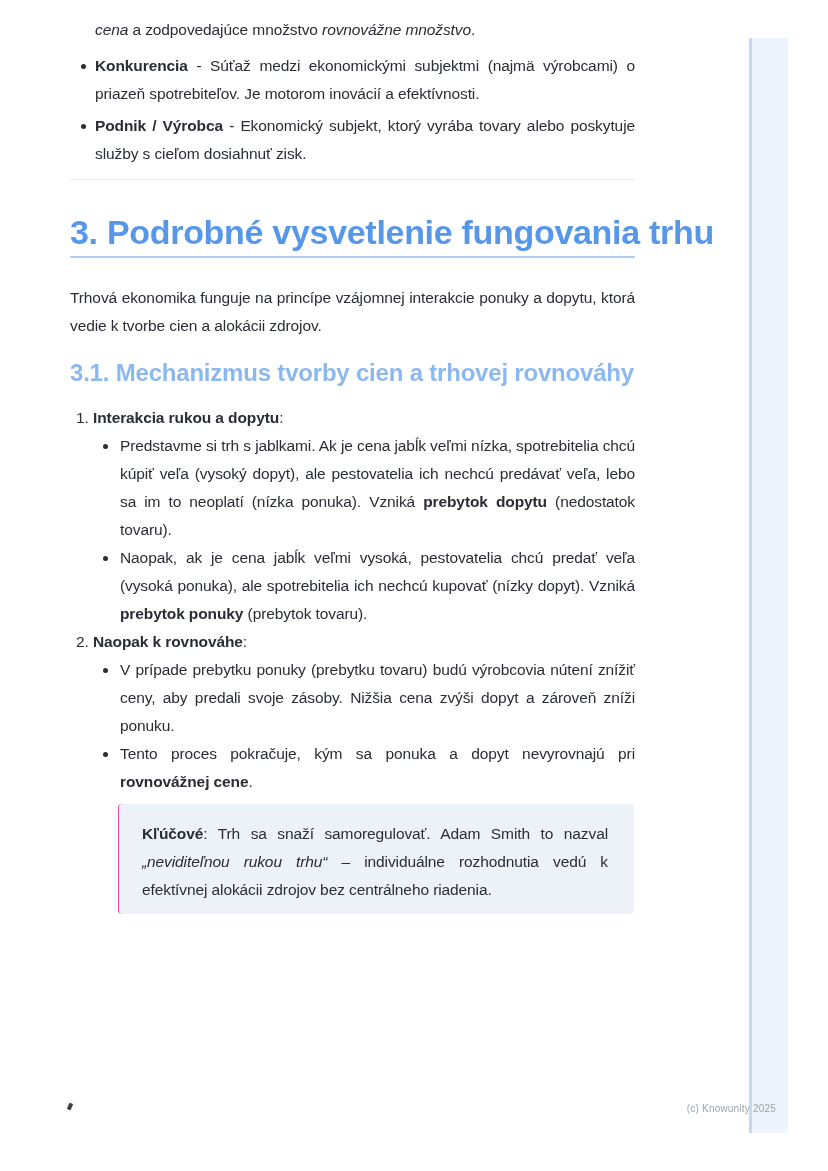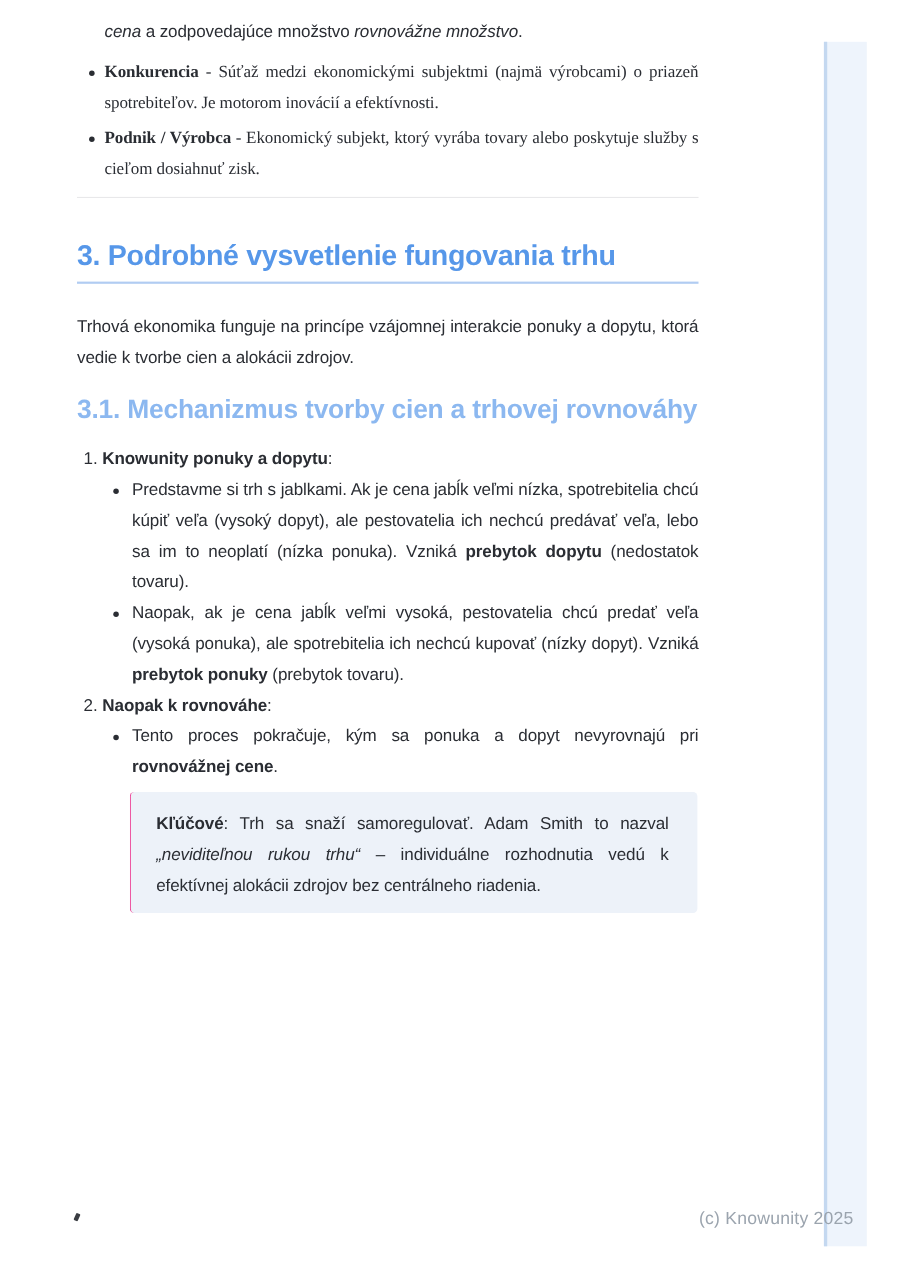--- a/index.html
+++ b/index.html
@@ -23,35 +23,35 @@
   .content {
     position: absolute; left: 70px; top: 16px; width: 565px;
     font-size: 15.5px; line-height: 28px;
     letter-spacing: -0.1px;
   }
 
   .lead { margin: 0 0 0 25px; }
   .it { font-style: italic; }
   b, .bold { font-weight: 700; }
 
-  ul.term-list { list-style: none; margin: 8px 0 0 0; padding: 0; font-family: Liberation Serif, serif; }
+  ul.term-list { list-style: none; margin: 8px 0 0 0; padding: 0; }
   ul.term-list li {
     position: relative; padding-left: 25px; margin: 0 0 4px 0;
     text-align: justify;
   }
   ul.term-list li::before {
     content: ""; position: absolute; left: 11px; top: 11.5px;
     width: 5px; height: 5px; border-radius: 50%; background: #2a2d33;
   }
 
   hr.divider { border: none; border-top: 1px solid #e8e8ea; margin: 11px 0 0 0; }
 
   h1.section-heading {
     margin: 34px 0 0 0; padding: 0 0 6px 0;
-    font-size: 26px; line-height: 36px; font-weight: 700;
+    font-size: 34px; line-height: 36px; font-weight: 700;
     letter-spacing: -0.3px; white-space: nowrap;
     color: #5697e9;
     border-bottom: 2px solid #b1ccf2;
   }
 
   p.intro { margin: 26px 0 0 0; text-align: justify; }
 
   h2.sub-heading {
     margin: 20px 0 0 0;
     font-size: 24px; line-height: 26px; font-weight: 700;
@@ -76,21 +76,21 @@
     margin: 8px 0 0 48px; width: 516px; box-sizing: border-box;
     background: #edf2f9;
     border-left: 1px solid #ec4899;
     border-radius: 4px;
     padding: 16px 26px 10px 23px;
     text-align: justify;
   }
 
   .footer {
     position: absolute; top: 1101px; right: 52px;
-    font-size: 16px; line-height: 15px; color: #9ba4ae;
+    font-size: 10px; line-height: 15px; color: #9ba4ae;
     letter-spacing: 0.2px;
     z-index: 2;
   }
 
   .cursor-mark {
     position: absolute; left: 68px; top: 1103px;
     width: 4px; height: 7px; background: #3a3d42;
     border-radius: 1px;
     transform: rotate(24deg);
   }
@@ -116,33 +116,34 @@
     <h1 class="section-heading">3. Podrobné vysvetlenie fungovania trhu</h1>
 
     <p class="intro">Trhová ekonomika funguje na princípe vzájomnej interakcie ponuky a dopytu, ktorá vedie k tvorbe cien a alokácii zdrojov.</p>
 
     <h2 class="sub-heading">3.1. Mechanizmus tvorby cien a trhovej rovnováhy</h2>
 
     <div class="olist">
 
       <div>
         <div class="olist-title">
-          <span class="olist-num">1.</span><b>Knowunity ponuky a dopytu</b><span>:</span>
+          <span class="olist-num">1.</span><b>Interakcia rukou a dopytu</b><span>:</span>
         </div>
         <div class="sub-list">
           <div class="sub-item"><span>Predstavme si trh s jablkami. Ak je cena jabĺk veľmi nízka, spotrebitelia chcú kúpiť veľa (vysoký dopyt), ale pestovatelia ich nechcú predávať veľa, lebo sa im to neoplatí (nízka ponuka). Vzniká </span><b>prebytok dopytu</b><span> (nedostatok tovaru).</span></div>
           <div class="sub-item"><span>Naopak, ak je cena jabĺk veľmi vysoká, pestovatelia chcú predať veľa (vysoká ponuka), ale spotrebitelia ich nechcú kupovať (nízky dopyt). Vzniká </span><b>prebytok ponuky</b><span> (prebytok tovaru).</span></div>
         </div>
       </div>
 
       <div>
         <div class="olist-title">
           <span class="olist-num">2.</span><b>Naopak k rovnováhe</b><span>:</span>
         </div>
         <div class="sub-list">
+          <div class="sub-item"><span>V prípade prebytku ponuky (prebytku tovaru) budú výrobcovia nútení znížiť ceny, aby predali svoje zásoby. Nižšia cena zvýši dopyt a zároveň zníži ponuku.</span></div>
           <div class="sub-item"><span>Tento proces pokračuje, kým sa ponuka a dopyt nevyrovnajú pri </span><b>rovnovážnej cene</b><span>.</span></div>
         </div>
       </div>
 
     </div>
 
     <div class="callout"><b>Kľúčové</b><span>: </span><span>Trh sa snaží samoregulovať. Adam Smith to nazval </span><span class="it">„neviditeľnou rukou trhu“</span><span> – individuálne rozhodnutia vedú k efektívnej alokácii zdrojov bez centrálneho riadenia.</span></div>
 
   </div>
 

